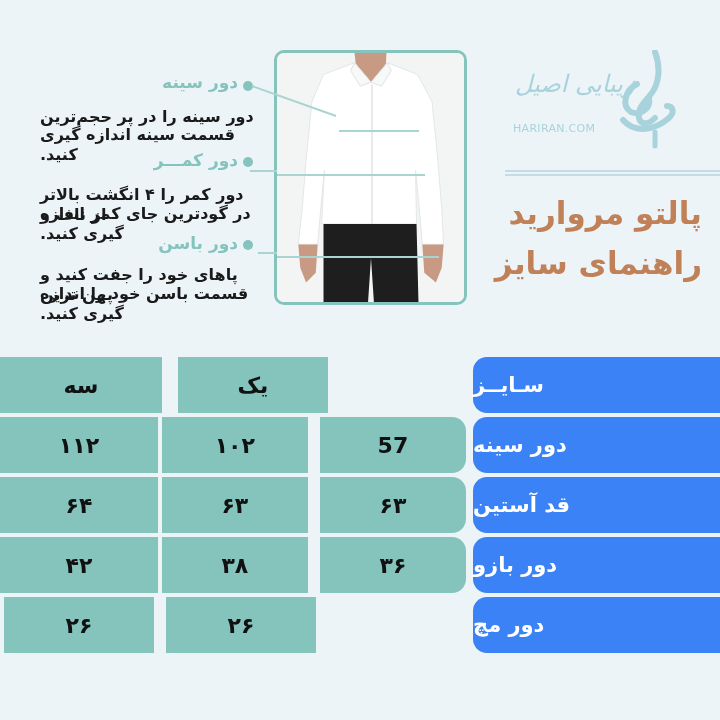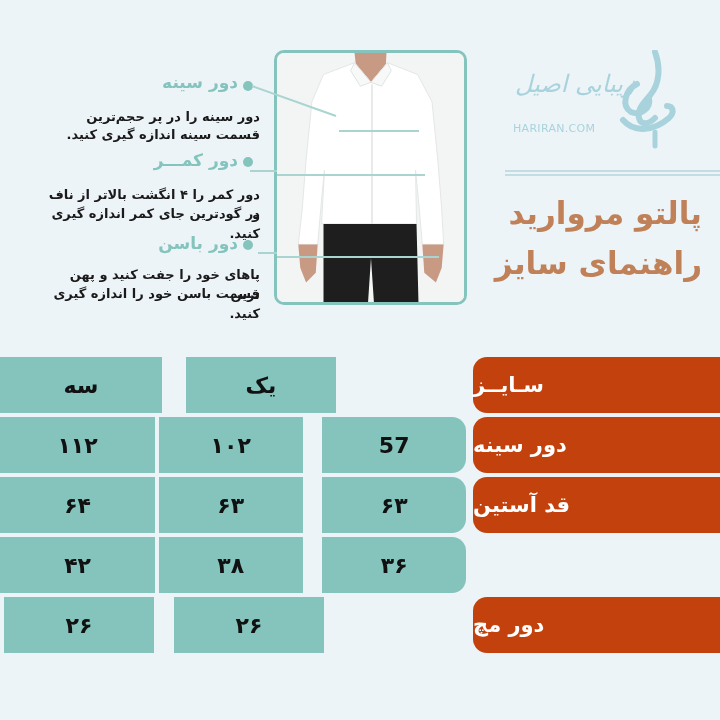--- a/index.html
+++ b/index.html
@@ -15,22 +15,22 @@
 
   
   .guide-line { position: absolute; height: 2px; background: #a9d4d0; }
   .guide-dot { position: absolute; width: 10px; height: 10px; border-radius: 50%; background: #84c4bd; }
 
   .label-title {
     position: absolute; color: #84c4bd; font-weight: bold; font-size: 17px;
     direction: rtl; text-align: right;
   }
   .label-desc {
-    position: absolute; color: #1a1a1a; font-size: 13px; line-height: 20px;
-    direction: rtl; text-align: right; font-weight: bold;
+    position: absolute; color: #1a1a1a; font-size: 16px; line-height: 20px;
+    direction: rtl; text-align: left; font-weight: bold;
   }
 
   
   .logo { position: absolute; left: 505px; top: 50px; width: 175px; height: 100px; text-align: center; }
   .logo-script {
     position: absolute; left: 10px; top: 20px; color: #a8d3dc; font-size: 24px;
     font-family: "DejaVu Serif", serif; font-style: italic; direction: rtl;
   }
   .logo-url {
     position: absolute; left: 8px; top: 72px; color: #a8d3dc; font-size: 11px; letter-spacing: 0.3px;
@@ -50,24 +50,24 @@
   .cell-wrap {
     position: absolute; left: 0; top: 0; width: 466px; height: 56px; display: flex;
     border-radius: 0 14px 14px 0; overflow: hidden;
   }
   .cell {
     background: #84c4bd; height: 56px; display: flex; align-items: center; justify-content: center;
     font-weight: bold; font-size: 22px; color: #111;
   }
   .cell.c1 { width: 162px; }
   .cell.c2 { width: 150px; margin-left: 4px; }
-  .cell.c3 { width: 150px; margin-left: 16px; }
+  .cell.c3 { width: 150px; margin-left: 8px; }
   .gap { width: 4px; height: 56px; background: #edf4f8; }
   .row-head {
-    position: absolute; left: 473px; top: 0; width: 247px; height: 56px; background: #c2410c;
+    position: absolute; left: 473px; top: 0; width: 247px; height: 56px; background: #3b82f6;
     border-radius: 14px 0 0 14px; color: #fff; font-weight: bold; font-size: 21px;
     display: flex; align-items: center; justify-content: flex-end; padding-right: 70px; direction: rtl;
   }
 </style>
 </head>
 <body>
 
 <div>
   <div class="label-title" style="left:60px; top:72px; width:178px;">دور سینه</div>
   <div class="guide-dot" style="left:243px; top:81px;"></div>
@@ -167,20 +167,21 @@
   </div>
 
   <div class="row" style="top:537px;">
     <div class="cell-wrap">
       <div class="cell c1">۴۲</div>
       <div class="gap"></div>
       <div class="cell c2" style="margin-left:0">۳۸</div>
       <div class="gap"></div>
       <div class="cell c3">۳۶</div>
     </div>
+    <div class="row-head">دور بازو</div>
   </div>
 
   <div class="row" style="top:597px;">
     <div class="cell-wrap">
       <div class="gap"></div>
       <div class="cell c2" style="margin-left:0">۲۶</div>
       <div class="gap"></div>
       <div class="cell c3">۲۶</div>
     </div>
     <div class="row-head">دور مچ</div>

